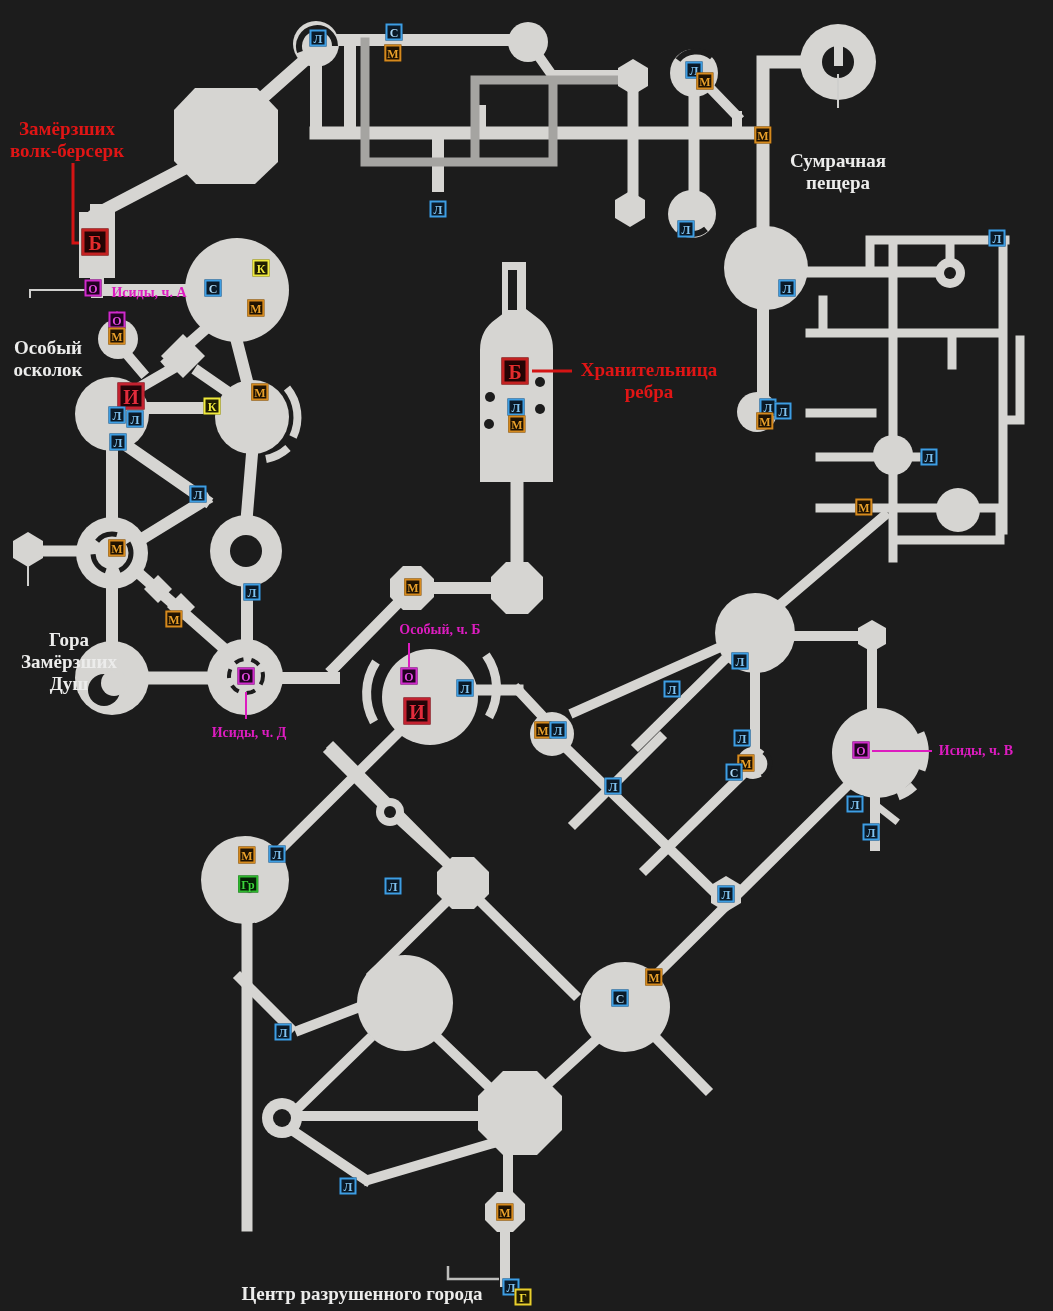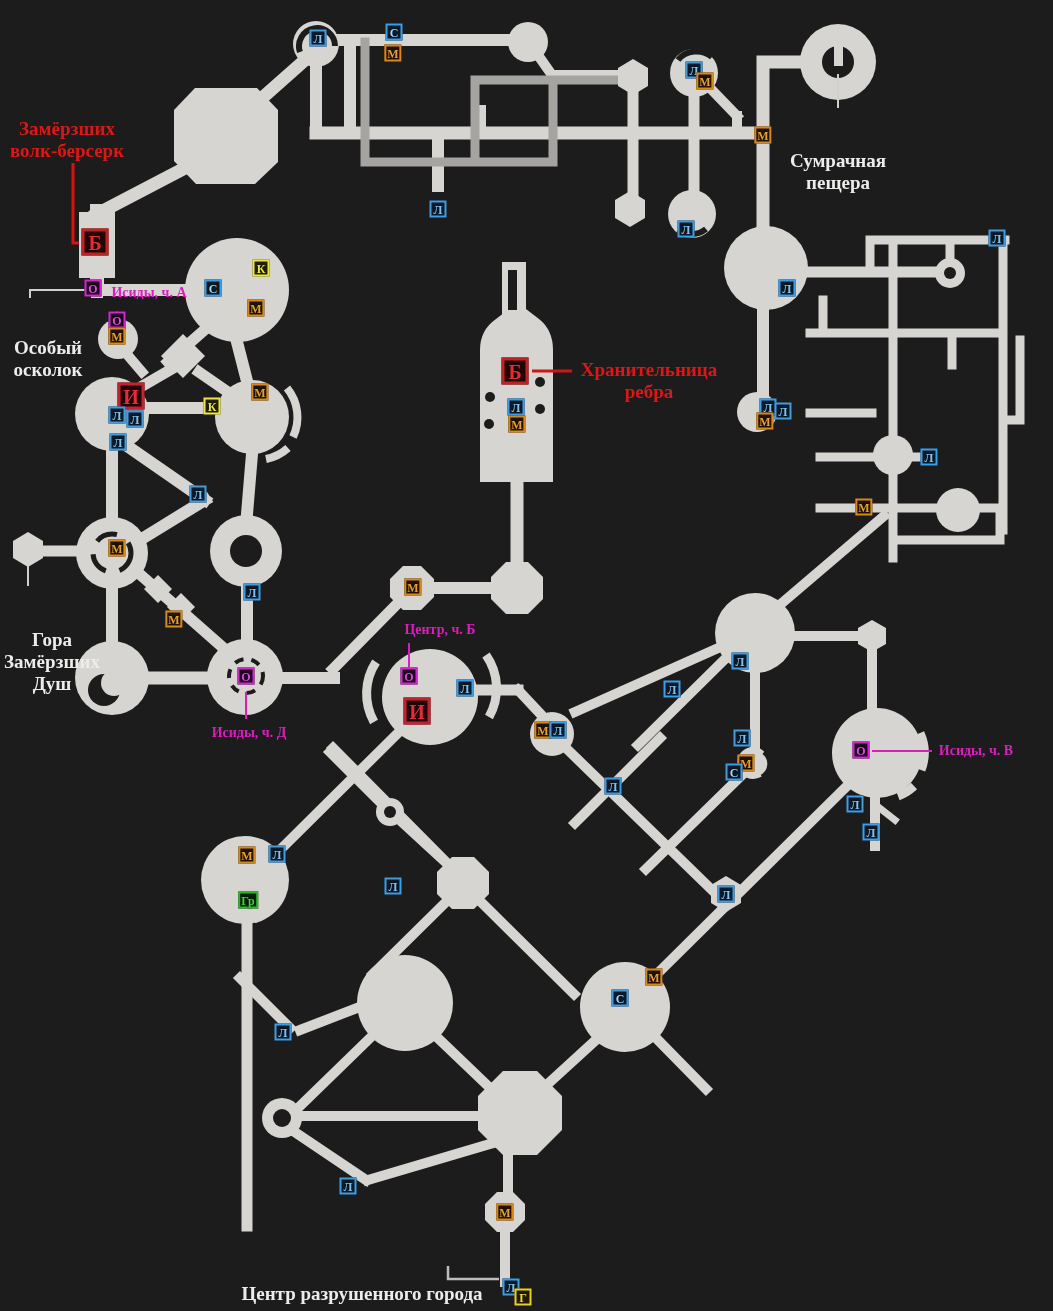--- a/index.html
+++ b/index.html
@@ -184,42 +184,42 @@
       <div class="marker small" style="left: 672px; top: 689px; border-color: rgb(62, 158, 227); color: rgb(127, 194, 240); background: rgb(11, 27, 42);">Л</div>
       <div class="marker small" style="left: 613px; top: 786px; border-color: rgb(62, 158, 227); color: rgb(127, 194, 240); background: rgb(11, 27, 42);">Л</div>
       <div class="marker small" style="left: 742px; top: 738px; border-color: rgb(62, 158, 227); color: rgb(127, 194, 240); background: rgb(11, 27, 42);">Л</div>
       <div class="marker small" style="left: 746px; top: 763px; border-color: rgb(214, 138, 30); color: rgb(233, 160, 42); background: rgb(34, 20, 2);">М</div>
       <div class="marker small" style="left: 734px; top: 772px; border-color: rgb(62, 158, 227); color: rgb(168, 214, 245); background: rgb(11, 27, 42);">С</div>
       <div class="marker small" style="left: 861px; top: 750px; border-color: rgb(207, 43, 203); color: rgb(223, 70, 220); background: rgb(35, 2, 35);">О</div>
       <div class="marker small" style="left: 855px; top: 804px; border-color: rgb(62, 158, 227); color: rgb(127, 194, 240); background: rgb(11, 27, 42);">Л</div>
       <div class="marker small" style="left: 871px; top: 832px; border-color: rgb(62, 158, 227); color: rgb(127, 194, 240); background: rgb(11, 27, 42);">Л</div>
       <div class="marker small" style="left: 247px; top: 855px; border-color: rgb(214, 138, 30); color: rgb(233, 160, 42); background: rgb(34, 20, 2);">М</div>
       <div class="marker small" style="left: 277px; top: 854px; border-color: rgb(62, 158, 227); color: rgb(127, 194, 240); background: rgb(11, 27, 42);">Л</div>
-      <div class="marker small" style="left: 248px; top: 884px; border-color: rgb(46, 184, 46); color: rgb(59, 212, 59); background: rgb(4, 34, 4); margin-top: 16px;">Гр</div>
+      <div class="marker small" style="left: 248px; top: 884px; border-color: rgb(46, 184, 46); color: rgb(59, 212, 59); background: rgb(4, 34, 4);">Гр</div>
       <div class="marker small" style="left: 393px; top: 886px; border-color: rgb(62, 158, 227); color: rgb(127, 194, 240); background: rgb(11, 27, 42);">Л</div>
       <div class="marker small" style="left: 726px; top: 894px; border-color: rgb(62, 158, 227); color: rgb(127, 194, 240); background: rgb(11, 27, 42);">Л</div>
       <div class="marker small" style="left: 654px; top: 977px; border-color: rgb(214, 138, 30); color: rgb(233, 160, 42); background: rgb(34, 20, 2);">М</div>
       <div class="marker small" style="left: 620px; top: 998px; border-color: rgb(62, 158, 227); color: rgb(168, 214, 245); background: rgb(11, 27, 42);">С</div>
       <div class="marker small" style="left: 283px; top: 1032px; border-color: rgb(62, 158, 227); color: rgb(127, 194, 240); background: rgb(11, 27, 42);">Л</div>
       <div class="marker small" style="left: 348px; top: 1186px; border-color: rgb(62, 158, 227); color: rgb(127, 194, 240); background: rgb(11, 27, 42);">Л</div>
       <div class="marker small" style="left: 505px; top: 1212px; border-color: rgb(214, 138, 30); color: rgb(233, 160, 42); background: rgb(34, 20, 2);">М</div>
       <div class="marker small" style="left: 511px; top: 1287px; border-color: rgb(62, 158, 227); color: rgb(127, 194, 240); background: rgb(11, 27, 42);">Л</div>
       <div class="marker small" style="left: 523px; top: 1297px; border-color: rgb(233, 207, 46); color: rgb(242, 218, 53); background: rgb(34, 28, 2);">Г</div>
     </div>
 <div id="labels-layer">
       <div class="map-label red" style="left: 67px; top: 140px;">Замёрзших
 волк-берсерк</div>
       <div class="map-label white" style="left: 48px; top: 319px; text-align: center;">Особый
 осколок</div>
       <div class="map-label magenta" style="left: 149px; top: 293px;">Исиды, ч. А</div>
       <div class="map-label white" style="left: 838px; top: 132px;">Сумрачная
 пещера</div>
       <div class="map-label red" style="left: 649px; top: 381px; text-align: center;">Хранительница
 ребра</div>
-      <div class="map-label white" style="left: 52px; top: 622px;">Гора
+      <div class="map-label white" style="left: 69px; top: 622px;">Гора
 Замёрзших
 Душ</div>
       <div class="map-label magenta" style="left: 249px; top: 733px;">Исиды, ч. Д</div>
-      <div class="map-label magenta" style="left: 440px; top: 630px;">Центр, ч. Б</div>
+      <div class="map-label magenta" style="left: 440px; top: 630px;">Особый, ч. Б</div>
       <div class="map-label magenta" style="left: 976px; top: 751px;">Исиды, ч. В</div>
       <div class="map-label white" style="left: 362px; top: 1254px;">Центр разрушенного города</div>
     </div>
 </div>
 
 </body></html>

